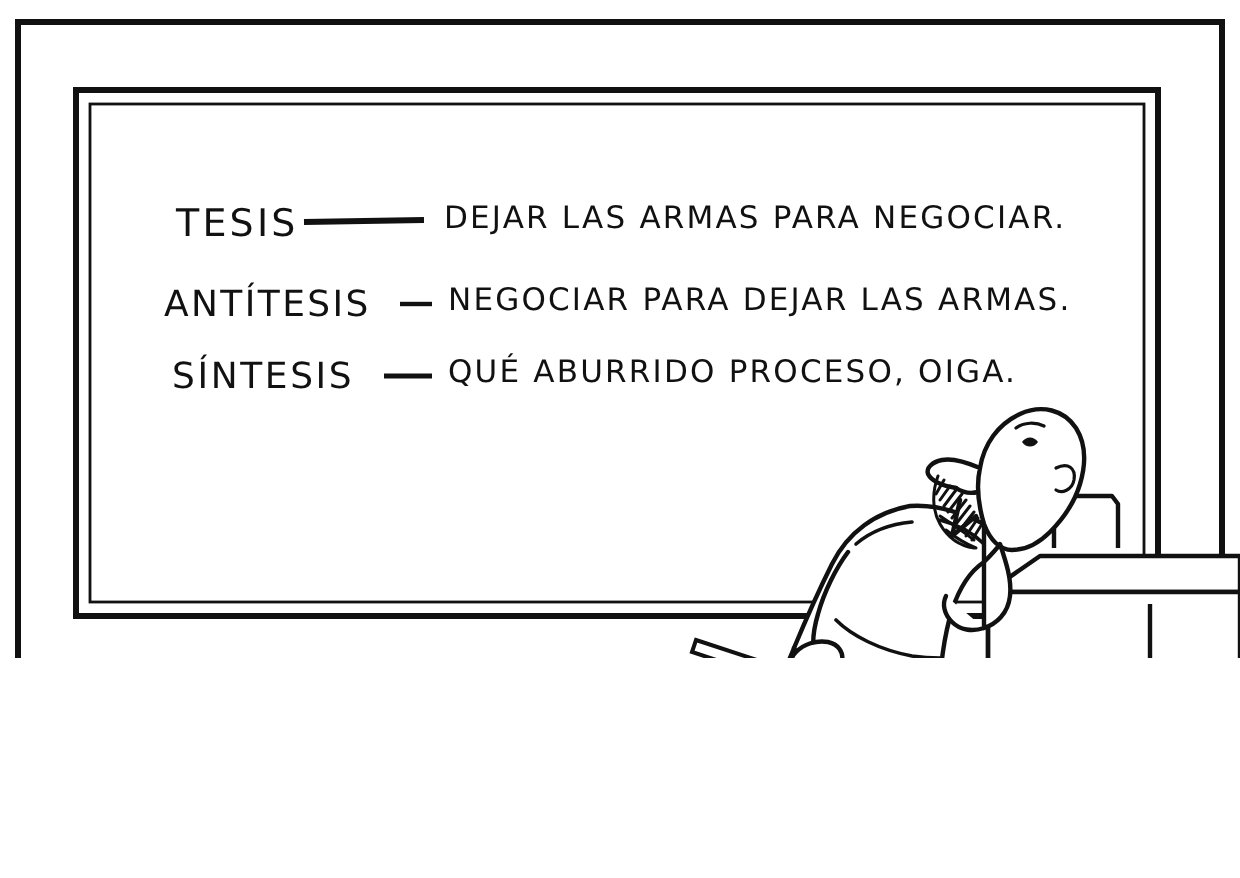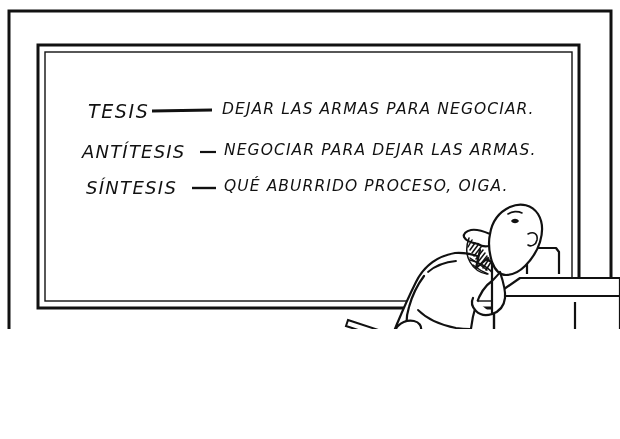--- a/index.html
+++ b/index.html
@@ -9,21 +9,20 @@
   }
   body {
     font-family: "Liberation Sans", sans-serif;
   }
   #cartoon {
     position: relative;
     width: 620px;
     height: 329px;
     background: #ffffff;
     overflow: hidden;
-    font-style: italic;
   }
   #cartoon svg {
     display: block;
   }
   .hand-text {
     font-family: "DejaVu Sans", sans-serif;
     font-weight: 500;
     fill: #111111;
   }
 </style>

